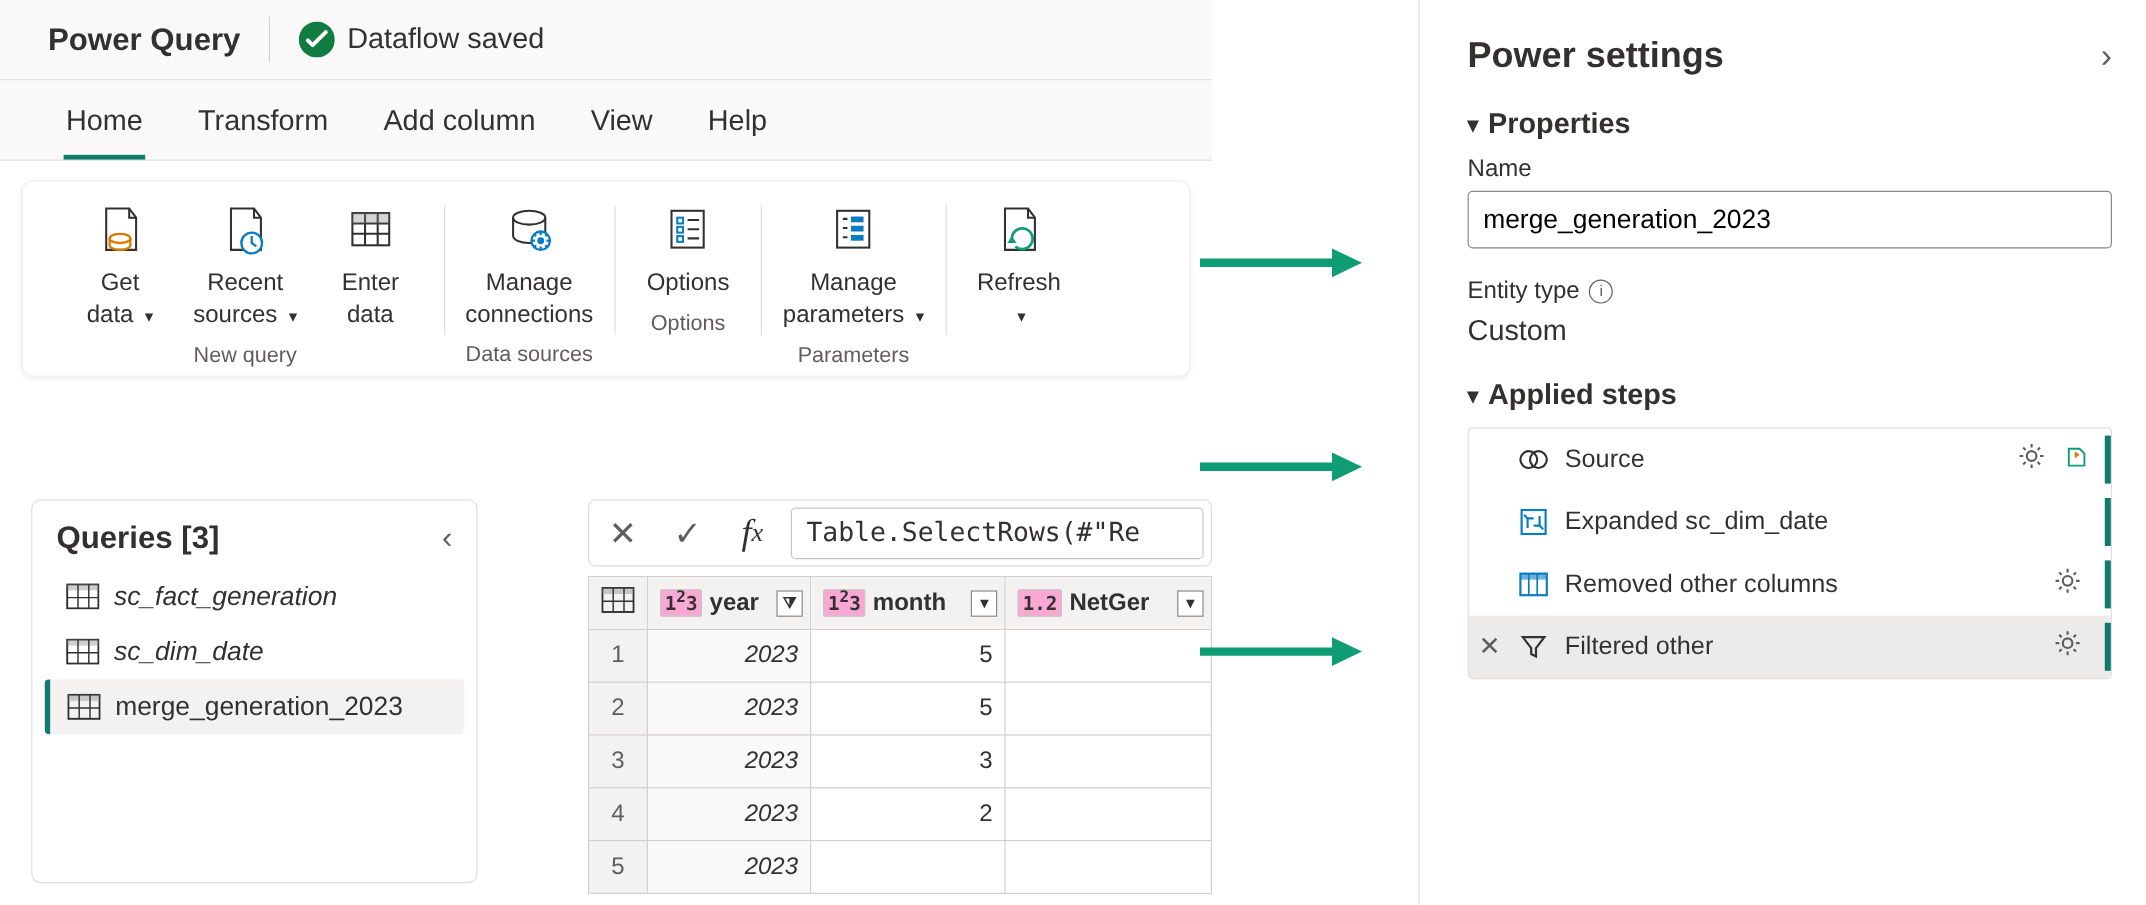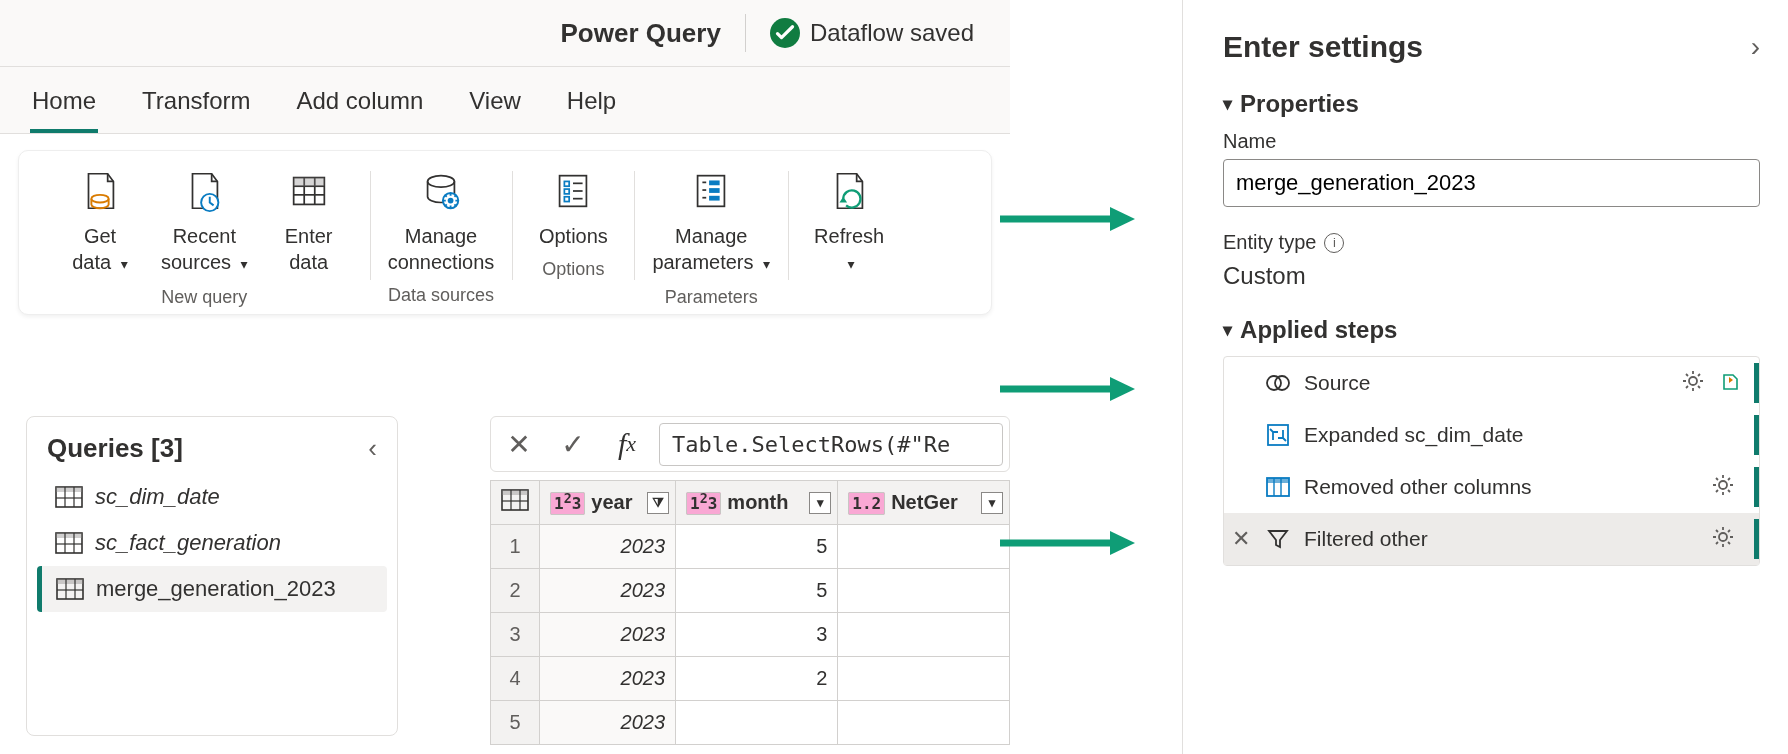--- a/index.html
+++ b/index.html
@@ -25,40 +25,39 @@
   }
 
   
   .titlebar {
     display: flex;
     align-items: center;
     gap: 24px;
     padding: 14px 36px 14px 40px;
     border-bottom: 1px solid #e1dfdd;
     background: #faf9f8;
-    justify-content: flex-end;
   }
   .titlebar .title { font-size: 26px; font-weight: 600; }
   .titlebar .divider {
     width: 1px; height: 38px; background: #d2d0ce;
   }
   .titlebar .status {
     display: flex; align-items: center; gap: 10px;
     font-size: 24px; color: #323130;
   }
   .check-badge {
     width: 30px; height: 30px;
     display: inline-flex; align-items: center; justify-content: center;
   }
 
   
   .tabs {
     display: flex;
     gap: 42px;
-    padding: 10px 34px 0 30px;
+    padding: 10px 34px 0 53px;
     background: #faf9f8;
     border-bottom: 1px solid #e1dfdd;
   }
   .tab {
     font-size: 24px;
     padding: 10px 2px 14px 2px;
     cursor: pointer;
     color: #323130;
   }
   .tab.active {
@@ -437,31 +436,31 @@
     </div>
     <div id="query-list">
         <div class="query-item first2">
           <span class="tbl-icon"><svg viewBox="0 0 28 22" width="28" height="22">
               <rect x="1" y="1" width="26" height="20" fill="none" stroke="#323130" stroke-width="1.6"></rect>
               <rect x="1" y="1" width="26" height="5" fill="#8a8886" opacity="0.4"></rect>
               <line x1="1" y1="12" x2="27" y2="12" stroke="#323130" stroke-width="1.2"></line>
               <line x1="10" y1="1" x2="10" y2="21" stroke="#323130" stroke-width="1.2"></line>
               <line x1="19" y1="1" x2="19" y2="21" stroke="#323130" stroke-width="1.2"></line>
             </svg></span>
-          <span>sc_dim_date</span>
+          <span>sc_fact_generation</span>
         </div>
         <div class="query-item first2">
           <span class="tbl-icon"><svg viewBox="0 0 28 22" width="28" height="22">
               <rect x="1" y="1" width="26" height="20" fill="none" stroke="#323130" stroke-width="1.6"></rect>
               <rect x="1" y="1" width="26" height="5" fill="#8a8886" opacity="0.4"></rect>
               <line x1="1" y1="12" x2="27" y2="12" stroke="#323130" stroke-width="1.2"></line>
               <line x1="10" y1="1" x2="10" y2="21" stroke="#323130" stroke-width="1.2"></line>
               <line x1="19" y1="1" x2="19" y2="21" stroke="#323130" stroke-width="1.2"></line>
             </svg></span>
-          <span>sc_fact_generation</span>
+          <span>sc_dim_date</span>
         </div>
         <div class="query-item selected">
           <span class="tbl-icon"><svg viewBox="0 0 28 22" width="28" height="22">
               <rect x="1" y="1" width="26" height="20" fill="none" stroke="#323130" stroke-width="1.6"></rect>
               <rect x="1" y="1" width="26" height="5" fill="#8a8886" opacity="0.4"></rect>
               <line x1="1" y1="12" x2="27" y2="12" stroke="#323130" stroke-width="1.2"></line>
               <line x1="10" y1="1" x2="10" y2="21" stroke="#323130" stroke-width="1.2"></line>
               <line x1="19" y1="1" x2="19" y2="21" stroke="#323130" stroke-width="1.2"></line>
             </svg></span>
           <span>merge_generation_2023</span>
@@ -522,21 +521,21 @@
     <td></td>
     <td></td>
           </tr>
         </tbody>
     </table>
   </div>
 </div>
 
 <div class="right-pane">
   <div class="rp-title-row">
-    <span class="rp-title">Enter settings</span>
+    <span class="rp-title">Power settings</span>
     <span class="rp-chevron">›</span>
   </div>
 
   <div class="section-head">
     <span class="exp">▾</span>
     <span>Properties</span>
   </div>
 
   <div class="field-label">Name</div>
   <input class="name-input" value="merge_generation_2023" style="">

